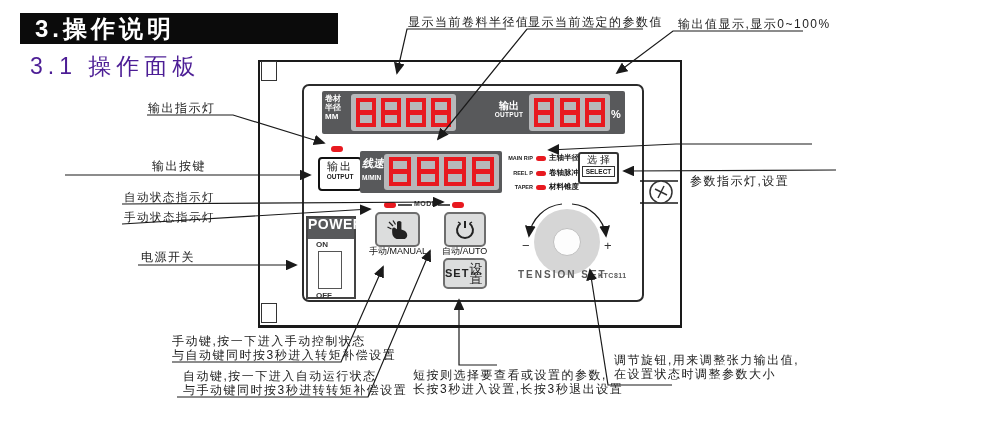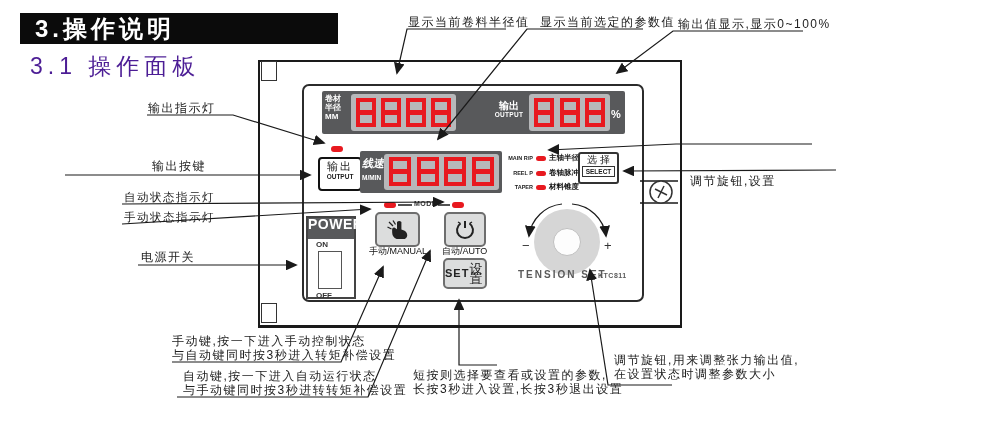--- a/index.html
+++ b/index.html
@@ -94,28 +94,28 @@
 </style>
 </head>
 <body>
 
 <div id="canvas">
 
   <div class="abs title-bar">3.操作说明</div>
   <div class="abs subtitle">3.1 操作面板</div>
 
   <div class="abs ann" style="left:408px;top:15px;">显示当前卷料半径值</div>
-  <div class="abs ann" style="left:528px;top:15px;margin-left:12px;">显示当前选定的参数值</div>
+  <div class="abs ann" style="left:528px;top:15px;">显示当前选定的参数值</div>
   <div class="abs ann" style="left:678px;top:17px;">输出值显示,显示0~100%</div>
   <div class="abs ann" style="left:148px;top:101px;">输出指示灯</div>
   <div class="abs ann" style="left:152px;top:159px;">输出按键</div>
   <div class="abs ann" style="left:124px;top:190px;font-size:11.5px;">自动状态指示灯</div>
   <div class="abs ann" style="left:124px;top:210px;font-size:11.5px;">手动状态指示灯</div>
   <div class="abs ann" style="left:141px;top:250px;">电源开关</div>
-  <div class="abs ann" style="left:690px;top:174px;">调节旋钮,设置</div>
+  <div class="abs ann" style="left:690px;top:174px;">参数指示灯,设置</div>
   <div class="abs ann" style="left:172px;top:334px;">
     <div>手动键,按一下进入手动控制状态</div>
     <div>与自动键同时按3秒进入转矩补偿设置</div>
   </div>
   <div class="abs ann" style="left:183px;top:369px;">
     <div>自动键,按一下进入自动运行状态</div>
     <div>与手动键同时按3秒进转转矩补偿设置</div>
   </div>
   <div class="abs ann" style="left:413px;top:368px;">
     <div>短按则选择要查看或设置的参数,</div>

